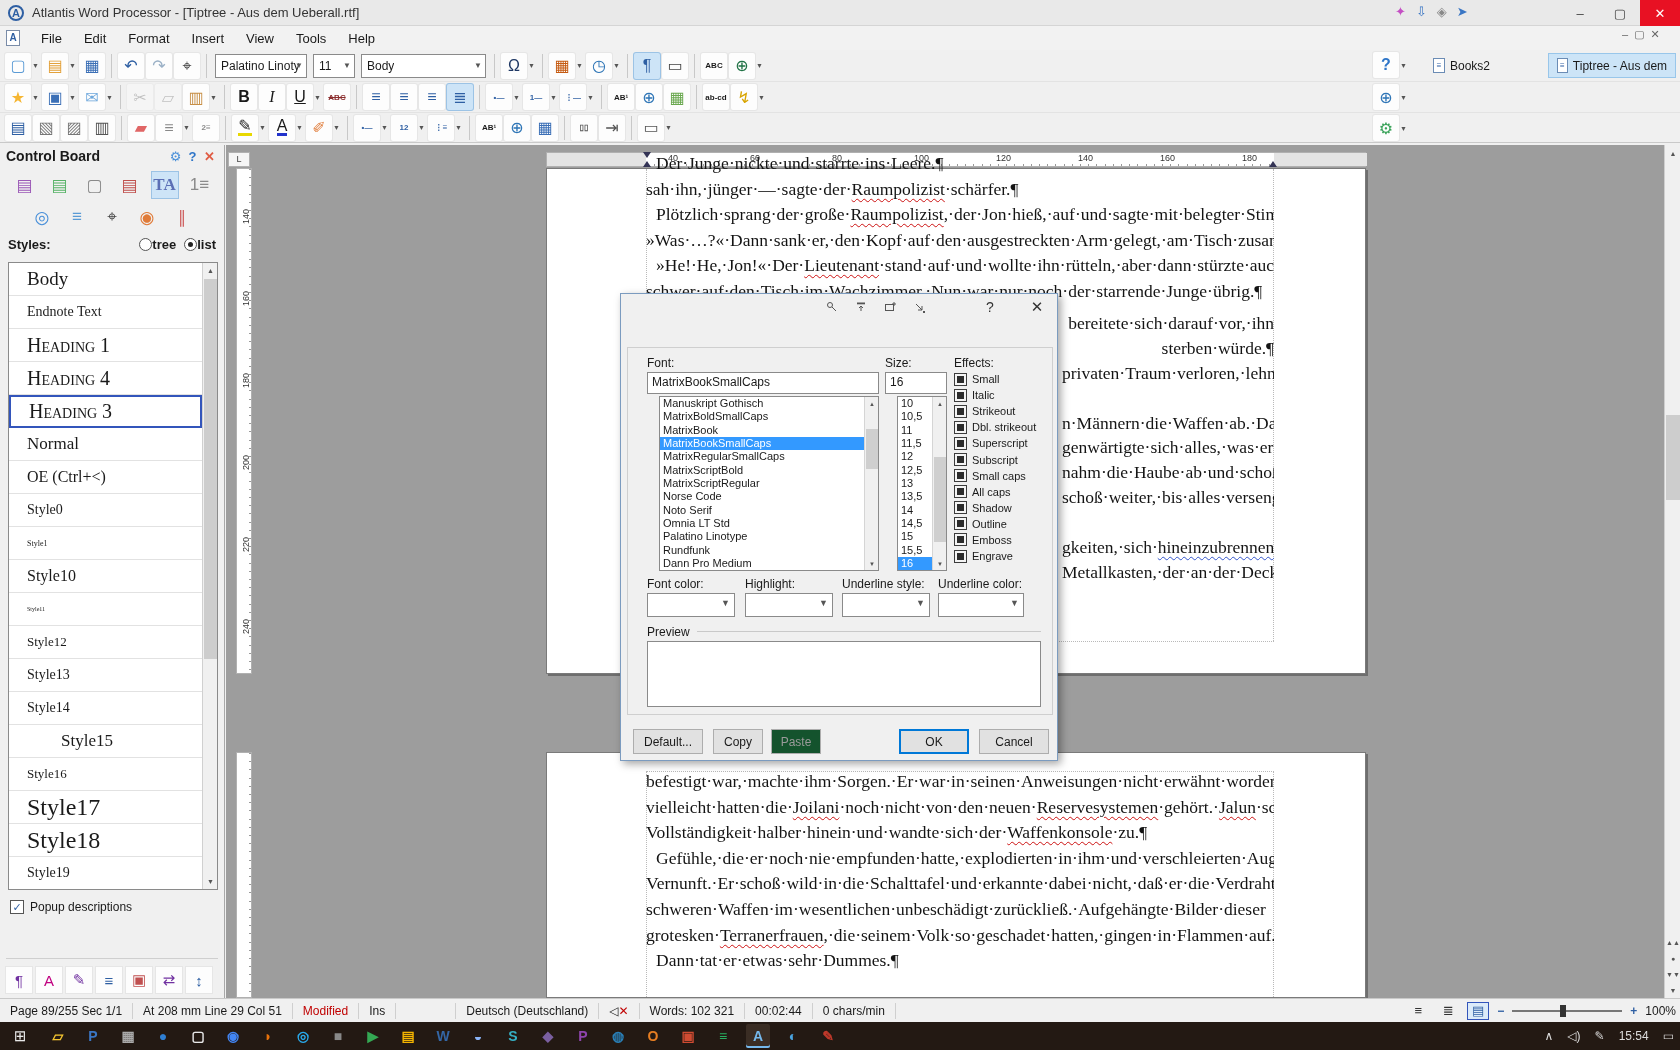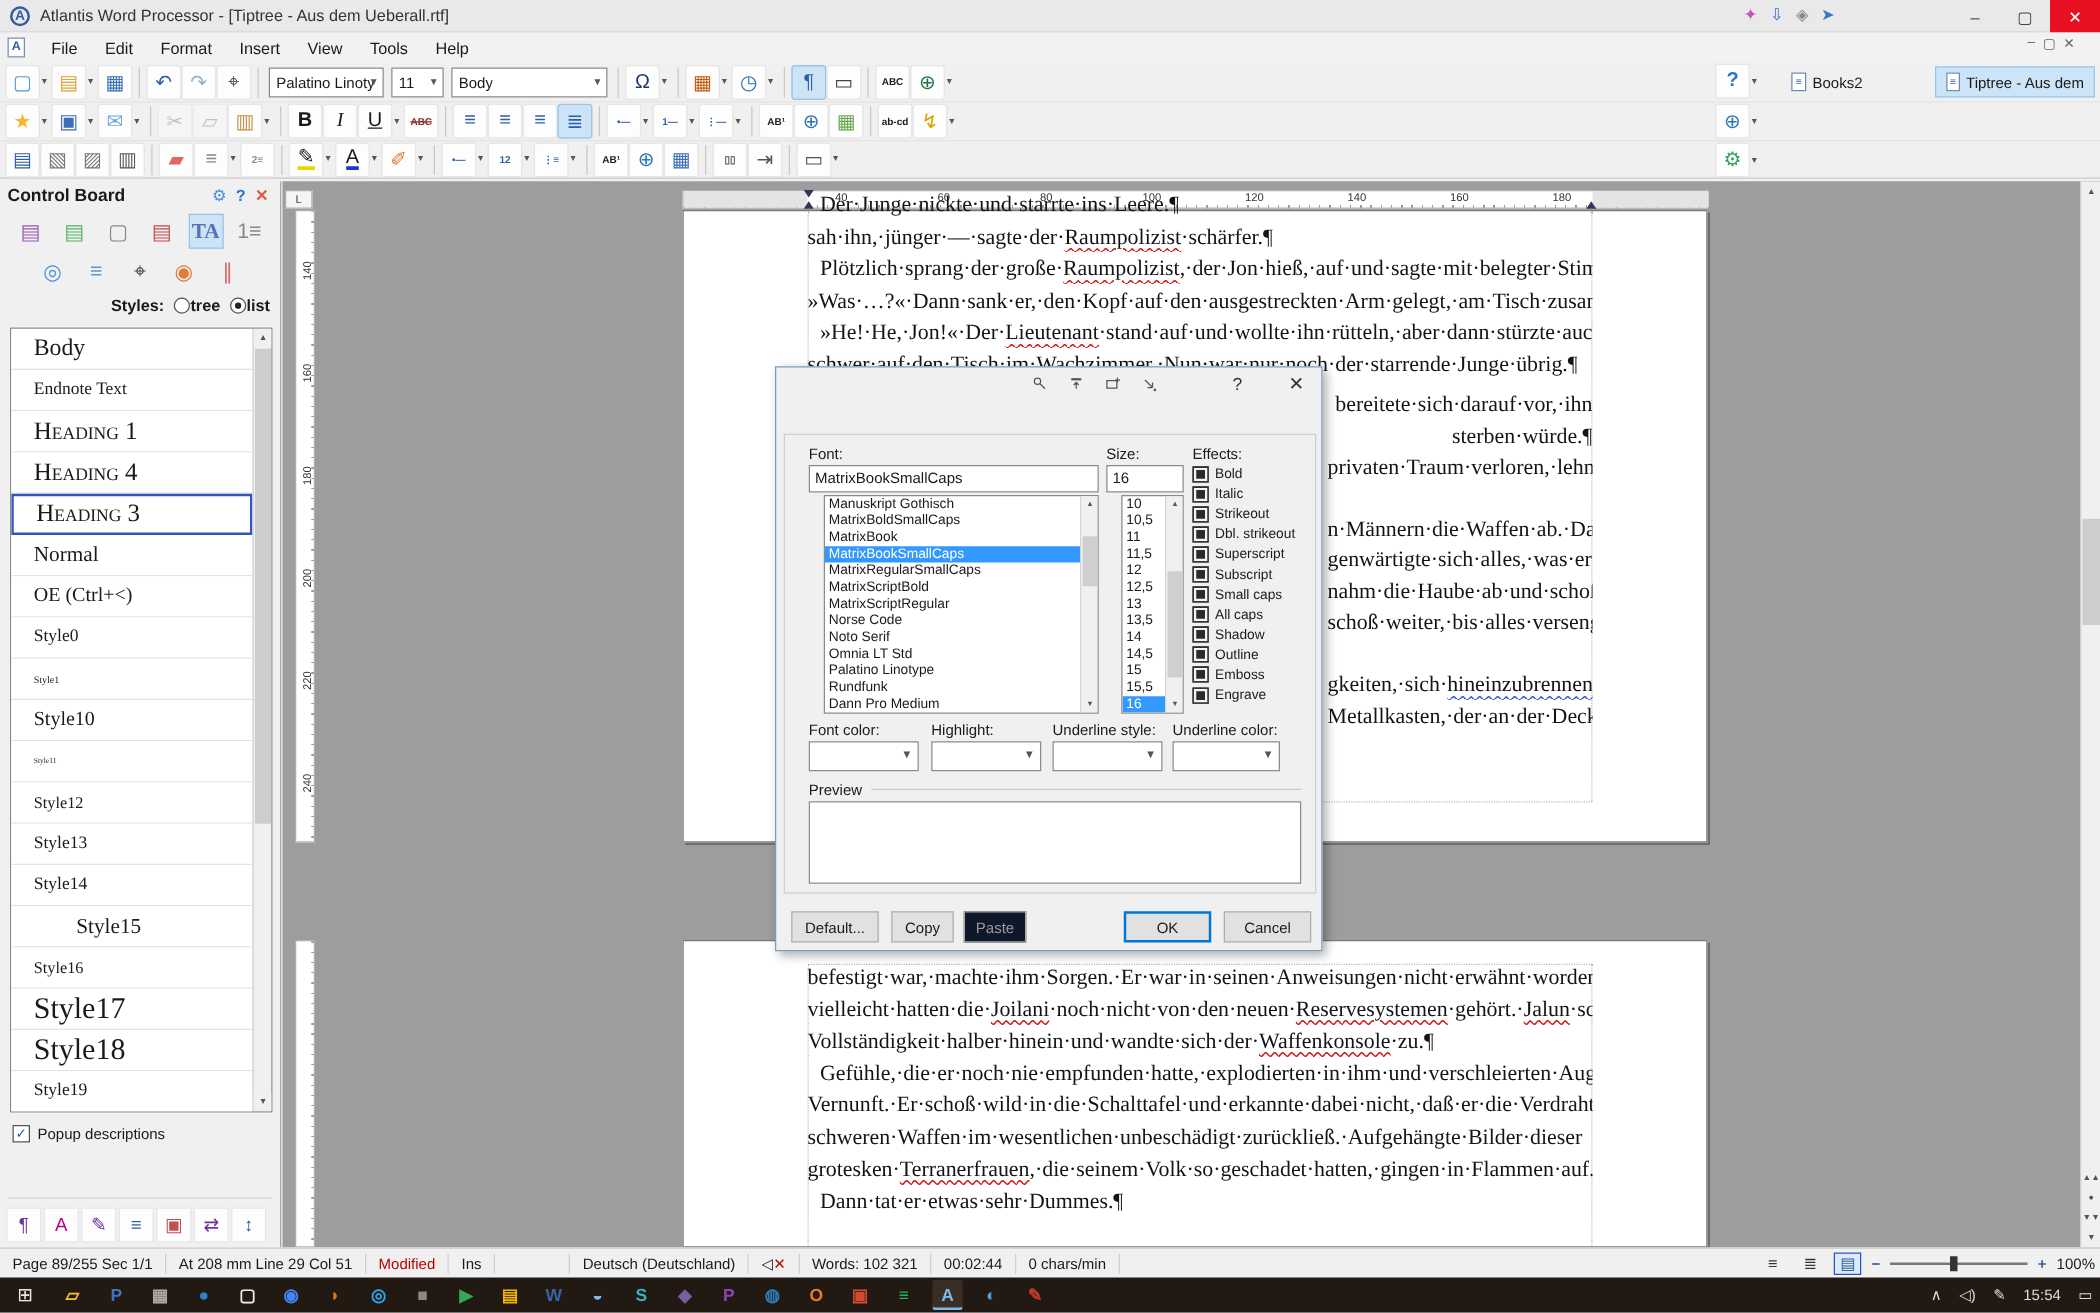--- a/index.html
+++ b/index.html
@@ -57,21 +57,21 @@
   .cboard{position:absolute;left:0;top:145px;width:225px;height:853px;background:#f0f0f0;
     border-right:1px solid #a8a8a8;}
   .cb-head{display:flex;align-items:center;height:22px;padding:2px 6px;}
   .cb-title{font-weight:bold;font-size:14px;flex:1;}
   .cb-hicon{width:17px;text-align:center;font-size:13px;}
   .cb-icons{display:flex;justify-content:center;gap:7px;margin-top:4px;}
   .cb-ic{width:28px;height:28px;display:flex;align-items:center;justify-content:center;font-size:17px;}
   .cb-ic.act{background:#cde4f7;border:1px solid #9cc3e5;}
   .cb-ic .serif{font-family:"Liberation Serif",serif;font-weight:bold;}
   .cb-styles-row{display:flex;align-items:center;padding:6px 8px 2px 8px;font-size:13px;}
-  .cb-styles-row b{flex:1;text-align:right;}
+  .cb-styles-row b{flex:1;}
   .radio{display:flex;align-items:center;gap:0;margin-left:8px;font-weight:bold;}
   .rdot{width:13px;height:13px;border:1px solid #555;border-radius:50%;position:relative;background:#fff;}
   .rdot.on::after{content:"";position:absolute;left:3px;top:3px;width:5px;height:5px;border-radius:50%;background:#222;}
   .stylelist{position:absolute;left:8px;top:117px;width:210px;height:628px;background:#fff;
     border:1px solid #8a8a8a;overflow:hidden;}
   .style-item{border-bottom:1px solid #e2e2e2;height:33px;display:flex;align-items:center;
     padding-left:18px;font-family:"Liberation Serif",serif;background:#fff;}
   .style-item.sc span{font-variant:small-caps;}
   .style-item.sel{border:2px solid #3355bb;}
   .style-item.ind{padding-left:52px;}
@@ -140,21 +140,21 @@
   .lbthumb{position:absolute;left:1px;width:12px;background:#cfcfcf;}
   .fx{display:flex;align-items:center;gap:5px;height:16.1px;font-size:11px;}
   .fxbox{width:13px;height:13px;border:1px solid #3c3c3c;background:#2b2b2b;box-shadow:inset 0 0 0 2px #f4f4f4;}
   .dlgcombo{position:absolute;height:24px;background:#fff;border:1px solid #8a8a8a;}
   .dlgcombo .chev{position:absolute;right:4px;top:4px;font-size:9px;color:#555;}
   .grp-line{position:absolute;height:1px;background:#c9c9c9;}
   .preview-box{position:absolute;background:#fff;border:1px solid #8a8a8a;}
   .btn{position:absolute;height:25px;background:#e1e1e1;border:1px solid #adadad;font-size:12px;
     display:flex;align-items:center;justify-content:center;}
   .btn.primary{border:2px solid #0078d7;}
-  .btn.dis{color:#9a9a9a;background:#0f172a;}
+  .btn.dis{color:#9a9a9a;background:#14532d;}
   
   .statusbar{position:absolute;left:0;top:998px;width:1680px;height:24px;background:#f0f0f0;
     border-top:1px solid #c9c9c9;display:flex;align-items:center;font-size:12px;}
   .seg{padding:0 10px;height:16px;line-height:16px;border-right:1px solid #cfcfcf;white-space:nowrap;}
   .seg.red{color:#c00000;}
   .sb-right{position:absolute;right:4px;display:flex;align-items:center;gap:8px;}
   .viewic{width:22px;height:18px;border:1px solid transparent;display:flex;align-items:center;
     justify-content:center;font-size:13px;color:#333;}
   .viewic.on{border-color:#3355bb;background:#dcebf9;color:#2e5fa3;}
   .zoomtrack{width:110px;height:2px;background:#777;position:relative;}
@@ -780,21 +780,21 @@
         <div class="lbthumb" style="top:60px;height:85px"></div>
         <div class="dn">▼</div>
       </div>
     </div>
 
     <div class="lbl" style="left:333px;top:62px">Effects:</div>
     <div id="effects" style="position:absolute;left:333px;top:77px">
 
     <div class="fx">
         <span class="fxbox"></span>
-        <span>Bold</span>
+        <span>Small</span>
       </div>
         <div class="fx">
         <span class="fxbox"></span>
         <span>Italic</span>
       </div>
         <div class="fx">
         <span class="fxbox"></span>
         <span>Strikeout</span>
       </div>
         <div class="fx">

